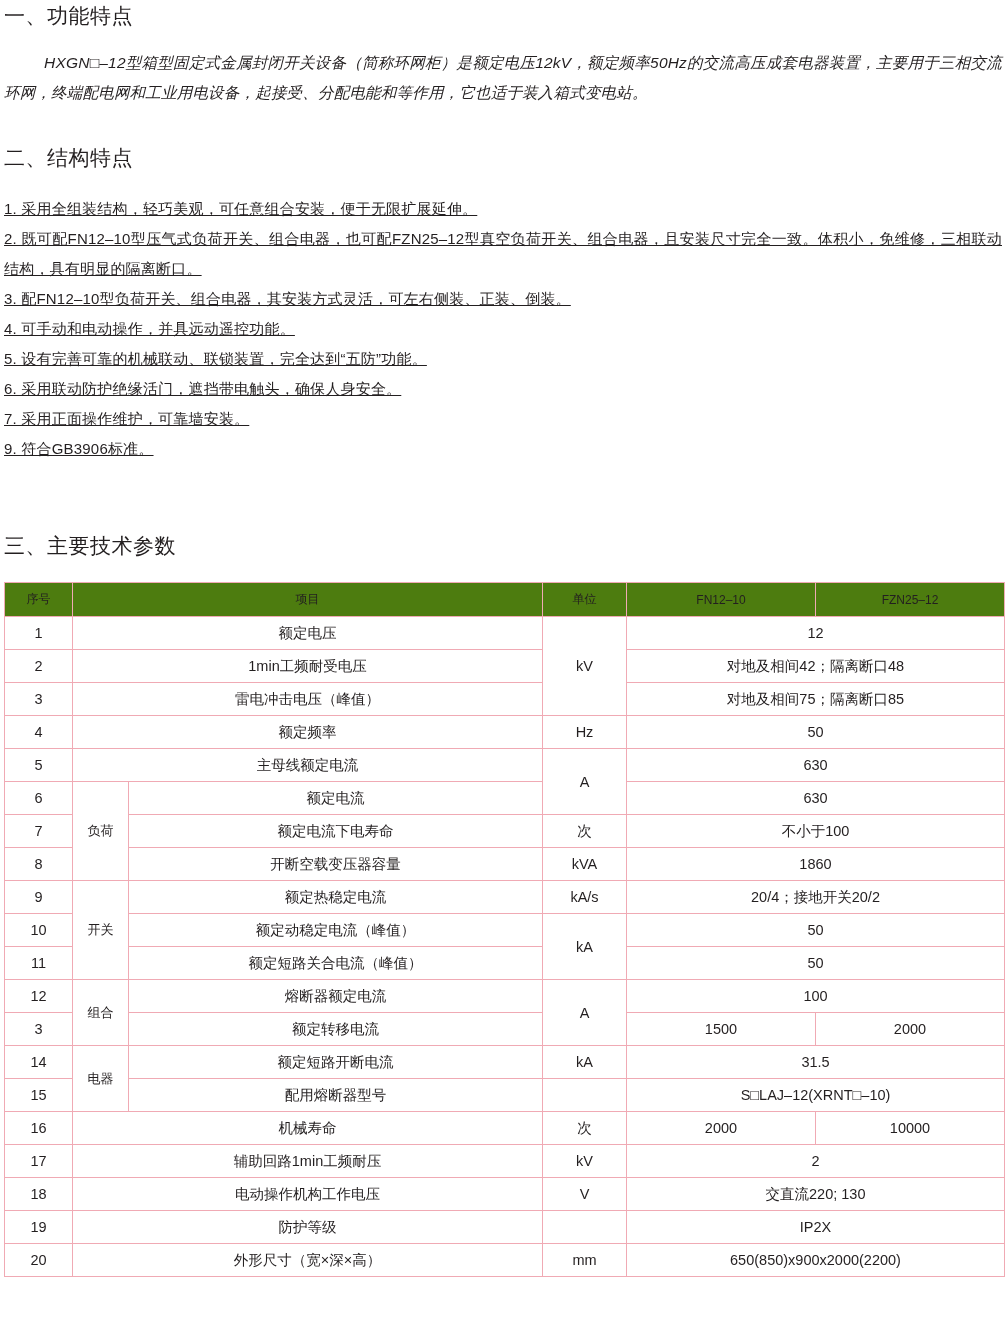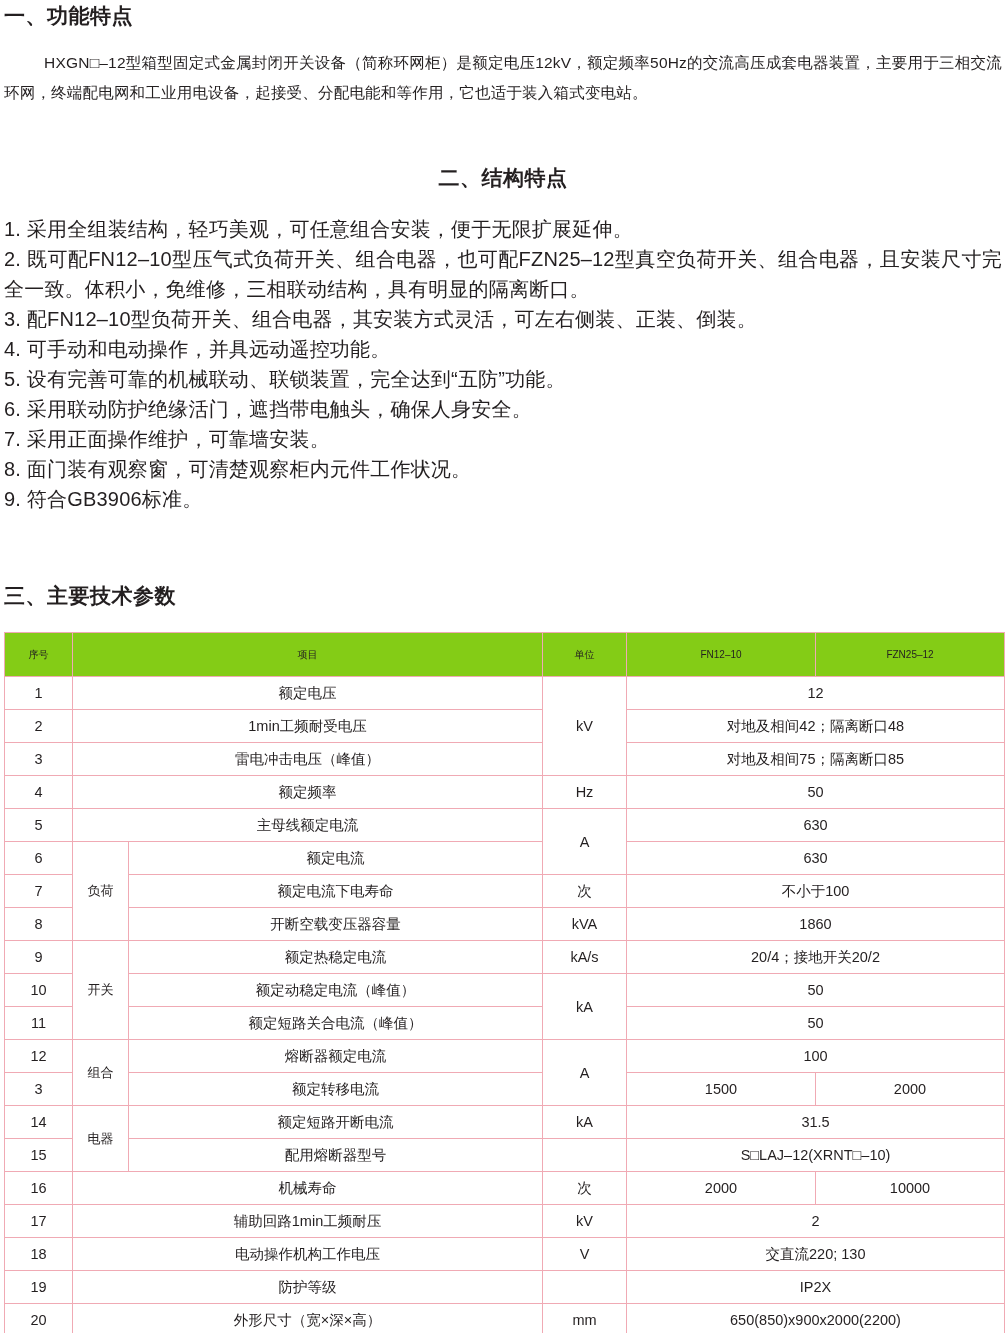--- a/index.html
+++ b/index.html
@@ -18,68 +18,70 @@
     position: relative;
     width: 1008px;
     padding: 0 6px 0 4px;
     box-sizing: border-box;
   }
   
   .section-head {
     display: flex;
     align-items: baseline;
     font-size: 21px;
-    font-weight: bold;
+    font-weight: normal;
     color: #231f20;
     letter-spacing: 0.5px;
   }
   .sec1 { margin-top: 2px; }
-  .sec2 { margin-top: 56px; justify-content: center; }
+  .sec2 { margin-top: 36px; }
   .sec3 { margin-top: 68px; }
   
   .para {
     margin-top: 18px;
     font-size: 15.5px;
     line-height: 30px;
     text-align: justify;
     letter-spacing: 0.2px;
+    font-style: italic;
   }
   .para .indent { display: inline-block; width: 40px; }
   
   .list {
     margin-top: 22px;
   }
   .list-item {
-    font-size: 20px;
+    font-size: 15px;
     line-height: 30px;
     letter-spacing: 0.2px;
     text-align: justify;
+    text-decoration: underline;
   }
   
   table.spec {
     margin-top: 22px;
     border-collapse: collapse;
     width: 1000px;
     table-layout: fixed;
     font-size: 14.5px;
   }
   table.spec td, table.spec th {
     border: 1px solid #f0aab4;
     height: 33px;
     padding: 0 4px;
     text-align: center;
     vertical-align: middle;
     font-weight: normal;
     color: #231f20;
     box-sizing: border-box;
   }
   table.spec thead th {
-    background: #84cc16;
-    height: 44px;
-    font-size: 10px;
+    background: #4d7c0f;
+    height: 34px;
+    font-size: 12px;
   }
   .col-no    { width: 68px; }
   .col-grp   { width: 56px; }
   .col-item  { width: 414px; }
   .col-unit  { width: 84px; }
   .col-a     { width: 189px; }
   .col-b     { width: 189px; }
   td.grpcell { font-size: 13px; line-height: 30px; }
 </style>
 </head>
@@ -100,21 +102,20 @@
   </div>
 
   <div class="list">
     <div class="list-item">1. 采用全组装结构，轻巧美观，可任意组合安装，便于无限扩展延伸。</div>
     <div class="list-item">2. 既可配FN12–10型压气式负荷开关、组合电器，也可配FZN25–12型真空负荷开关、组合电器，且安装尺寸完全一致。体积小，免维修，三相联动结构，具有明显的隔离断口。</div>
     <div class="list-item">3. 配FN12–10型负荷开关、组合电器，其安装方式灵活，可左右侧装、正装、倒装。</div>
     <div class="list-item">4. 可手动和电动操作，并具远动遥控功能。</div>
     <div class="list-item">5. 设有完善可靠的机械联动、联锁装置，完全达到“五防”功能。</div>
     <div class="list-item">6. 采用联动防护绝缘活门，遮挡带电触头，确保人身安全。</div>
     <div class="list-item">7. 采用正面操作维护，可靠墙安装。</div>
-    <div class="list-item">8. 面门装有观察窗，可清楚观察柜内元件工作状况。</div>
     <div class="list-item">9. 符合GB3906标准。</div>
   </div>
 
   <div class="section-head sec3">
     <span>三、主要技术参数</span>
   </div>
 
   <table class="spec">
     <colgroup>
       <col class="col-no">

